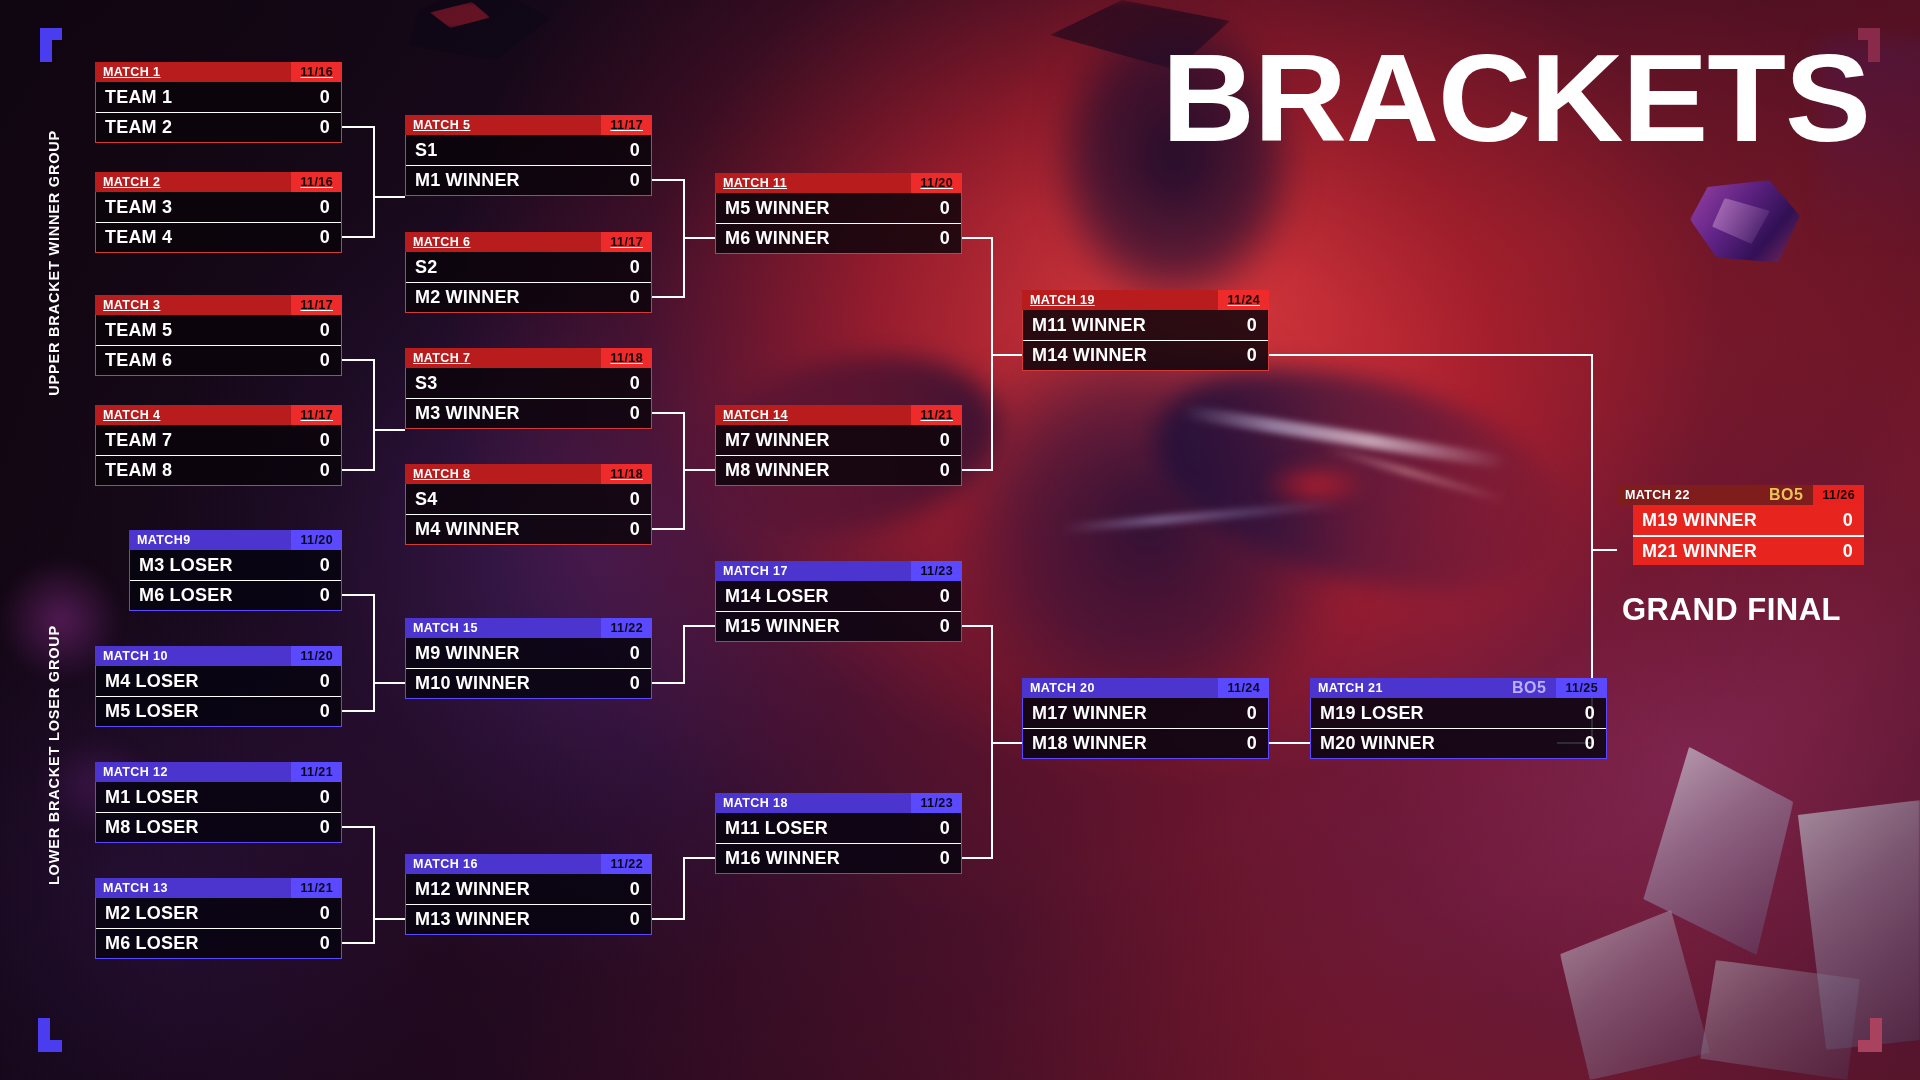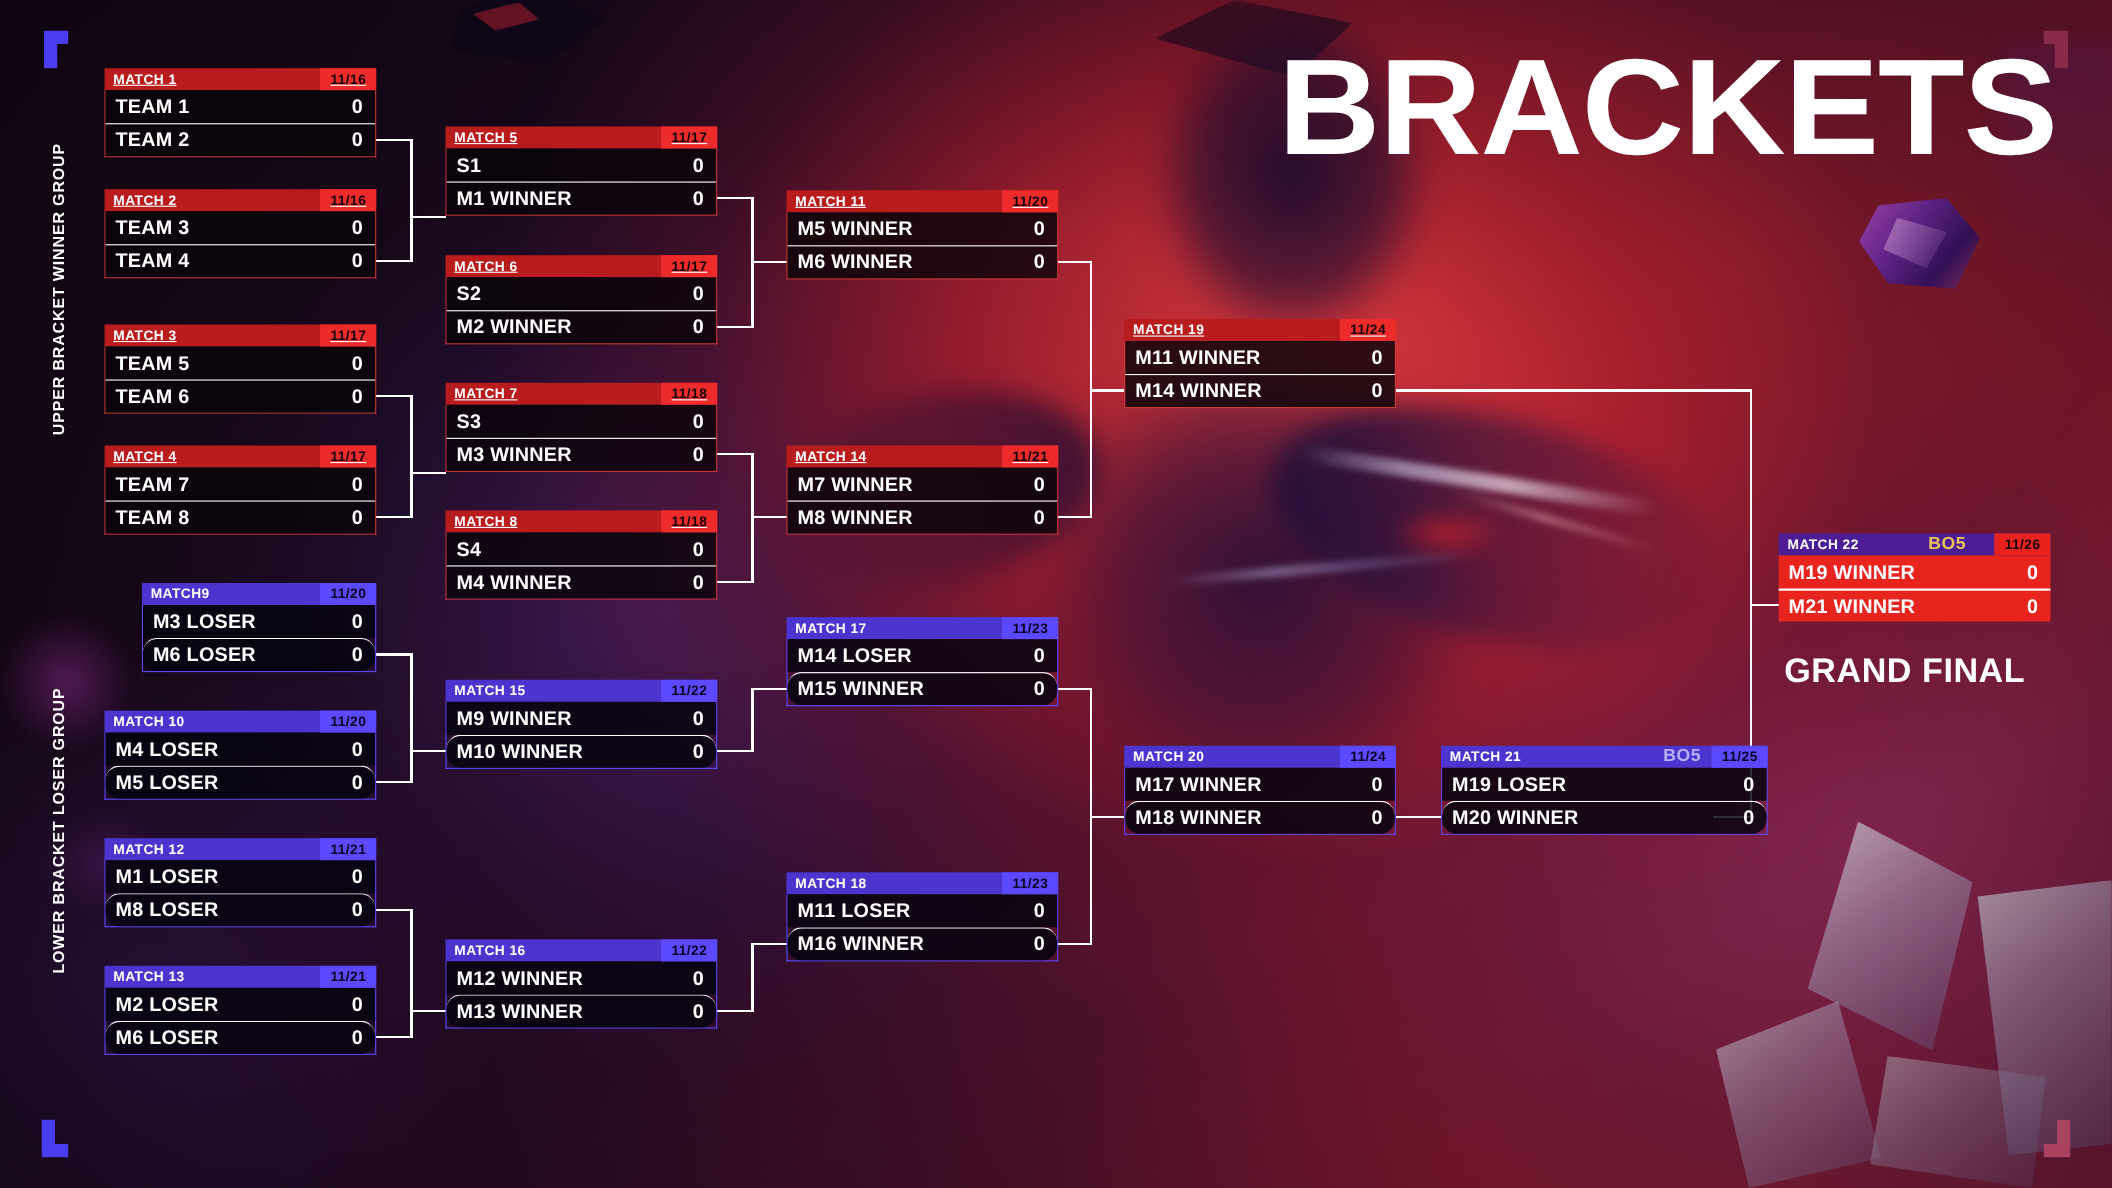--- a/index.html
+++ b/index.html
@@ -169,28 +169,28 @@
   .red .hdr .date { background:#ed2b2b; color:#15060a; }
   .red .body { border:1px solid #d33b3b; border-top:none; }
   .red .row { background:rgba(10,4,10,0.82); }
   .red .row + .row { border-top:1px solid #ffffff; }
 
   
   .pur .hdr { background:#4c34cf; }
   .pur .hdr .date { background:#5b49ff; color:#0b0620; }
   .pur .body { border:1px solid #5b49ff; border-top:none; }
   .pur .row { background:rgba(6,3,16,0.84); }
-  .pur .row + .row { border-top:1px solid #ffffff;border-radius:13px; }
+  .pur .row + .row { border-top:1px solid #ffffff; }
   .pur .hdr .bo { color:#b9b0ff; }
 
   
-  .gf .hdr { background:#4c1d95;gap:16px; }
+  .gf .hdr { background:#7f1d1d; }
   .gf .hdr .bo { color:#e8c35a; }
   .gf .hdr .date { background:#e8231f; color:#1a0406; }
-  .gf .body { border:none; }
+  .gf .body { border:none;margin-left:16px; }
   .gf .row { background:#e8241f; }
   .gf .row + .row { border-top:2px solid #ffffff; }
 
   #grand-final-label {
     position:absolute; z-index:8; left:1622px; top:592px;
     font-size:31px; font-weight:700; color:#fff; letter-spacing:0.5px;
   }
 </style>
 </head>
 <body>

